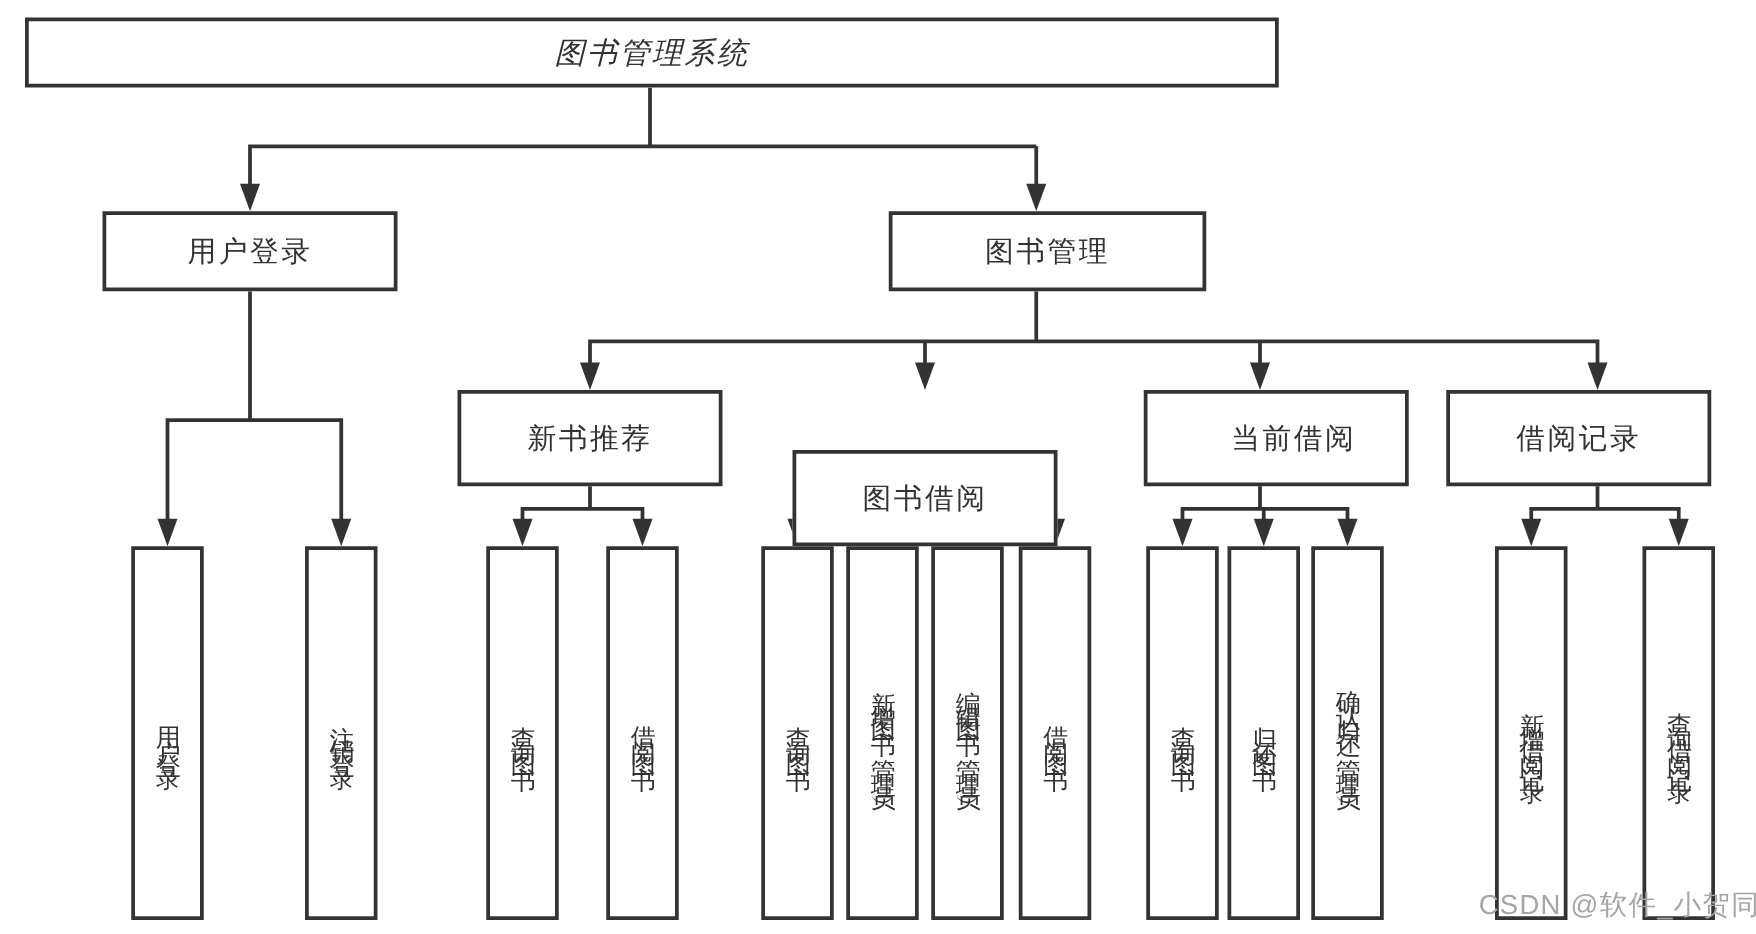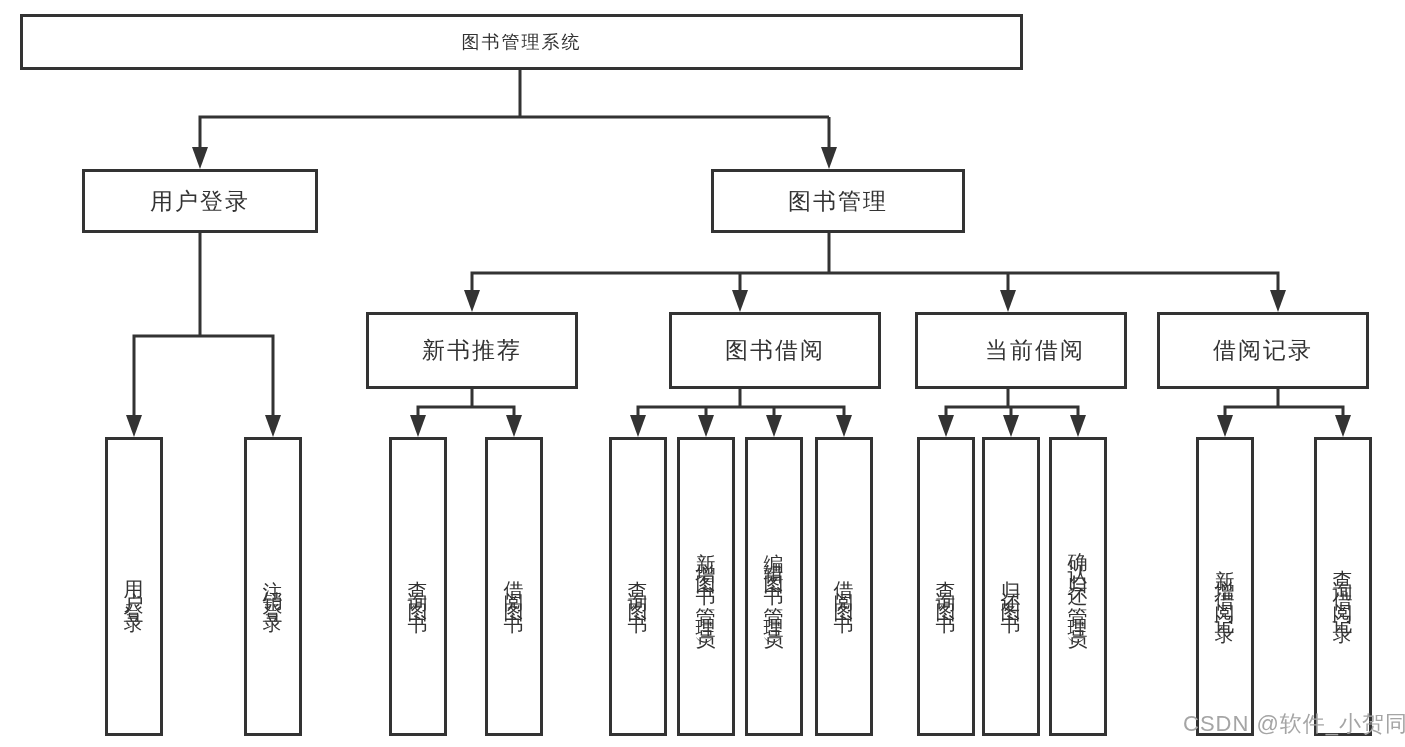--- a/index.html
+++ b/index.html
@@ -26,21 +26,21 @@
     align-items: center;
     justify-content: center;
     text-align: center;
   }
   .node-root   { left: 20px;  top: 14px;  width: 1003px; height: 56px; }
   .node-l2     { top: 169px; height: 64px; }
   .node-login  { left: 82px;  width: 236px; }
   .node-mgmt   { left: 711px; width: 254px; }
   .node-l3     { top: 312px; height: 77px; width: 212px; }
   .sec0 { left: 366px; }
-  .sec1 { left: 669px; }
+  .sec1 { left: 634px; margin-top: 48px; }
   .sec2 { left: 915px; padding-left: 28px; }
   .sec3 { left: 1133px; margin-left: 24px; }
   .leaf { top: 437px; width: 58px; height: 299px; }
   .lf0  { left: 105px; }
   .lf1  { left: 244px; }
   .lf2  { left: 389px; }
   .lf3  { left: 485px; }
   .lf4  { left: 609px; }
   .lf5  { left: 677px; }
   .lf6  { left: 745px; }
@@ -48,21 +48,21 @@
   .lf8  { left: 917px; }
   .lf9  { left: 982px; }
   .lf10 { left: 1049px; }
   .lf11 { left: 1196px; }
   .lf12 { left: 1314px; }
   .hlabel {
     font-size: 23px;
     letter-spacing: 2px;
     white-space: nowrap;
   }
-  .node-root .hlabel { font-size: 18px; }
+  .node-root .hlabel { font-size: 24px; font-style: italic; }
   .vlabel {
     writing-mode: vertical-rl;
     text-orientation: mixed;
     font-size: 20px;
     letter-spacing: 11px;
     line-height: 1;
     white-space: nowrap;
   }
   .watermark {
     position: absolute;

